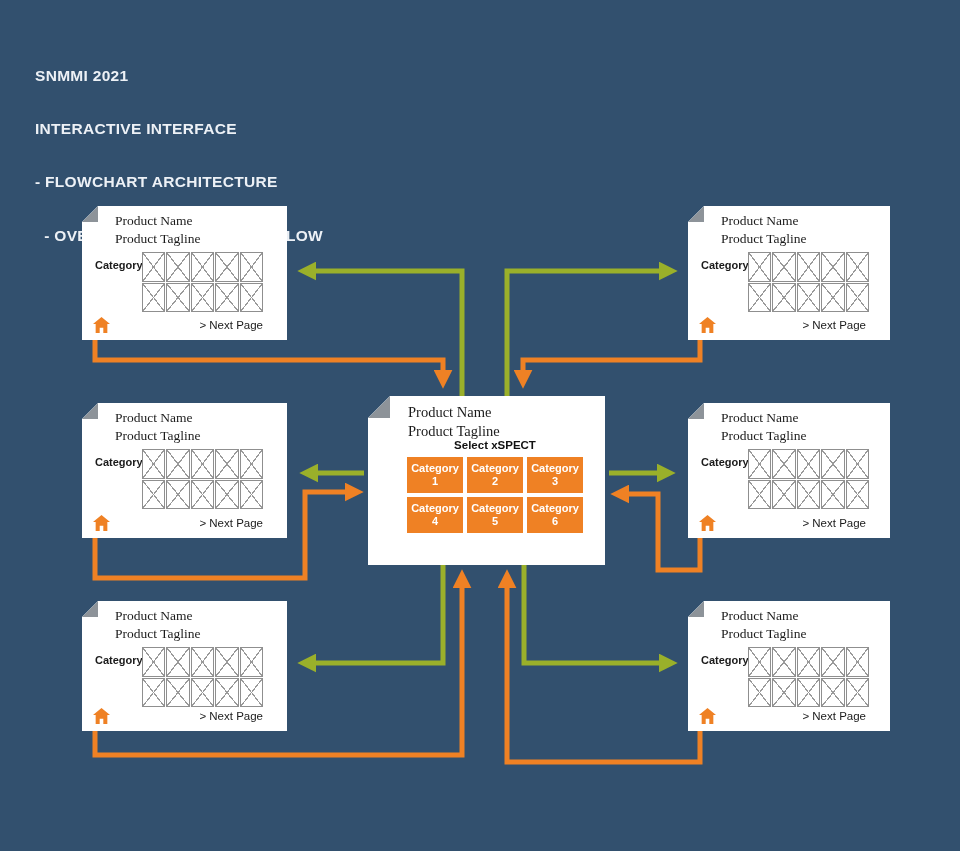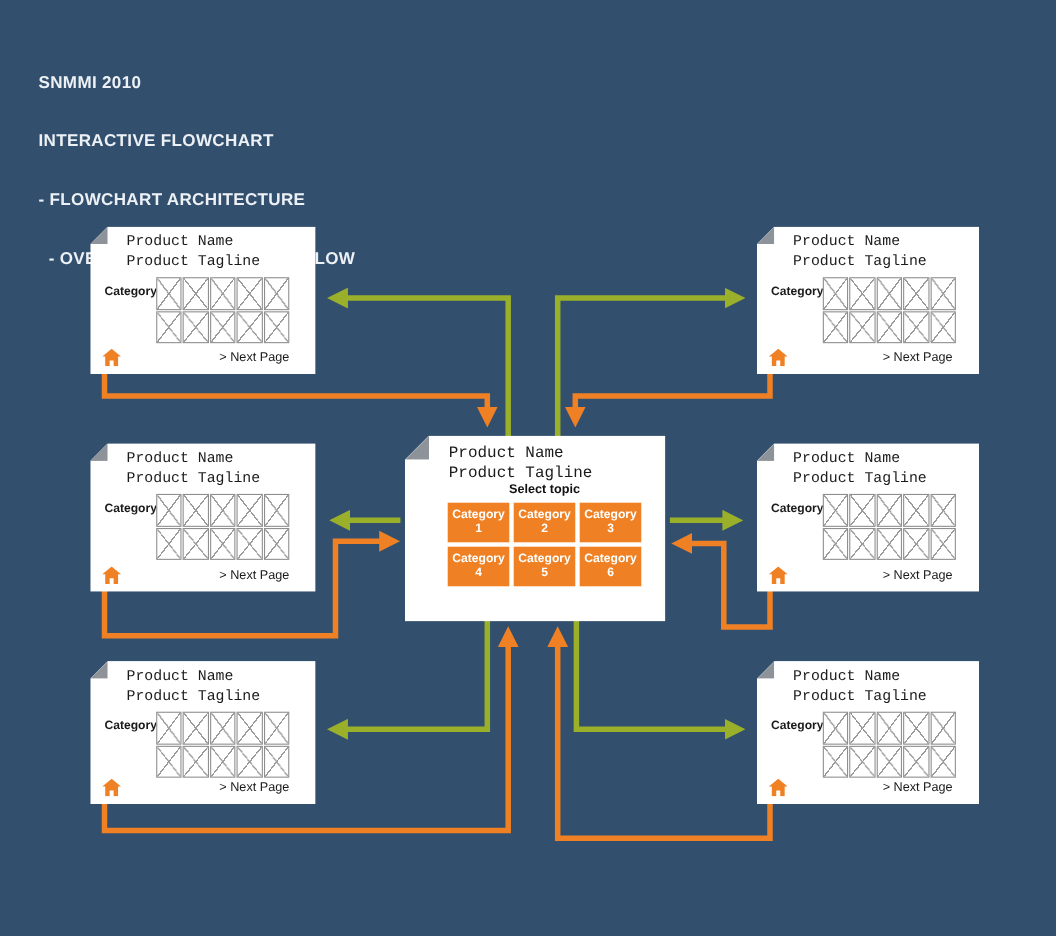--- a/index.html
+++ b/index.html
@@ -26,21 +26,21 @@
   .page-card { clip-path:polygon(16px 0, 100% 0, 100% 100%, 0 100%, 0 16px); }
   .center-card { clip-path:polygon(22px 0, 100% 0, 100% 100%, 0 100%, 0 22px); }
   .fold {
     position:absolute; left:0; top:0; background:#8d9399;
     clip-path:polygon(100% 0, 100% 100%, 0 100%);
   }
   .page-card .fold { width:16px; height:16px; }
   .center-card .fold { width:22px; height:22px; }
   .card-title {
     position:absolute; color:#1b1b1b;
-    font-family:Liberation Mono, monospace;
+    font-family:Liberation Serif, serif;
   }
   .page-card .card-title { left:33px; top:6px; font-size:13.5px; line-height:17.5px; }
   .center-card .card-title { left:40px; top:7px; font-size:14.5px; line-height:19px; }
   .cat-label {
     position:absolute; left:13px; top:53px;
     font-weight:bold; font-size:11px; color:#1a1a1a;
   }
   .thumb-grid {
     position:absolute; left:60px; top:46px; width:121px; height:60px;
     display:grid; grid-template-columns:repeat(5,1fr); grid-template-rows:repeat(2,1fr);
@@ -97,22 +97,22 @@
 
     <path class="o-line" d="M95 338 V360 H443 V383" marker-end="url(#oh)"></path>
     <path class="o-line" d="M700 338 V360 H523 V383" marker-end="url(#oh)"></path>
     <path class="o-line" d="M95 536 V578 H305 V492 H358" marker-end="url(#oh)"></path>
     <path class="o-line" d="M700 536 V570 H658 V494 H616" marker-end="url(#oh)"></path>
     <path class="o-line" d="M95 729 V755 H462 V575" marker-end="url(#oh)"></path>
     <path class="o-line" d="M700 729 V762 H507 V575" marker-end="url(#oh)"></path>
   </svg>
 
   <div class="diagram-title">
-    <div>SNMMI 2010</div>
-    <div>INTERACTIVE FLOWCHART</div>
+    <div>SNMMI 2021</div>
+    <div>INTERACTIVE INTERFACE</div>
     <div>- FLOWCHART ARCHITECTURE</div>
     <div>  - OVERALL STRUCTURE AND FLOW</div>
   </div>
 
   <div class="card page-card" style="left:82px;top:206px;width:205px;height:134px">
     <div class="fold"></div>
     <div class="card-title">
       <div>Product Name</div>
       <div>Product Tagline</div>
     </div>
@@ -271,21 +271,21 @@
     </div>
     <div class="next">&gt; Next Page</div>
   </div>
 
   <div class="card center-card" style="left:368px;top:396px;width:237px;height:169px">
     <div class="fold"></div>
     <div class="card-title">
       <div>Product Name</div>
       <div>Product Tagline</div>
     </div>
-    <div class="select-topic">Select topic</div>
+    <div class="select-topic">Select xSPECT</div>
     <div class="btn-grid">
       <button class="cat-btn">
         <span>Category</span>
         <span>1</span>
       </button>
       <button class="cat-btn">
         <span>Category</span>
         <span>2</span>
       </button>
       <button class="cat-btn">

